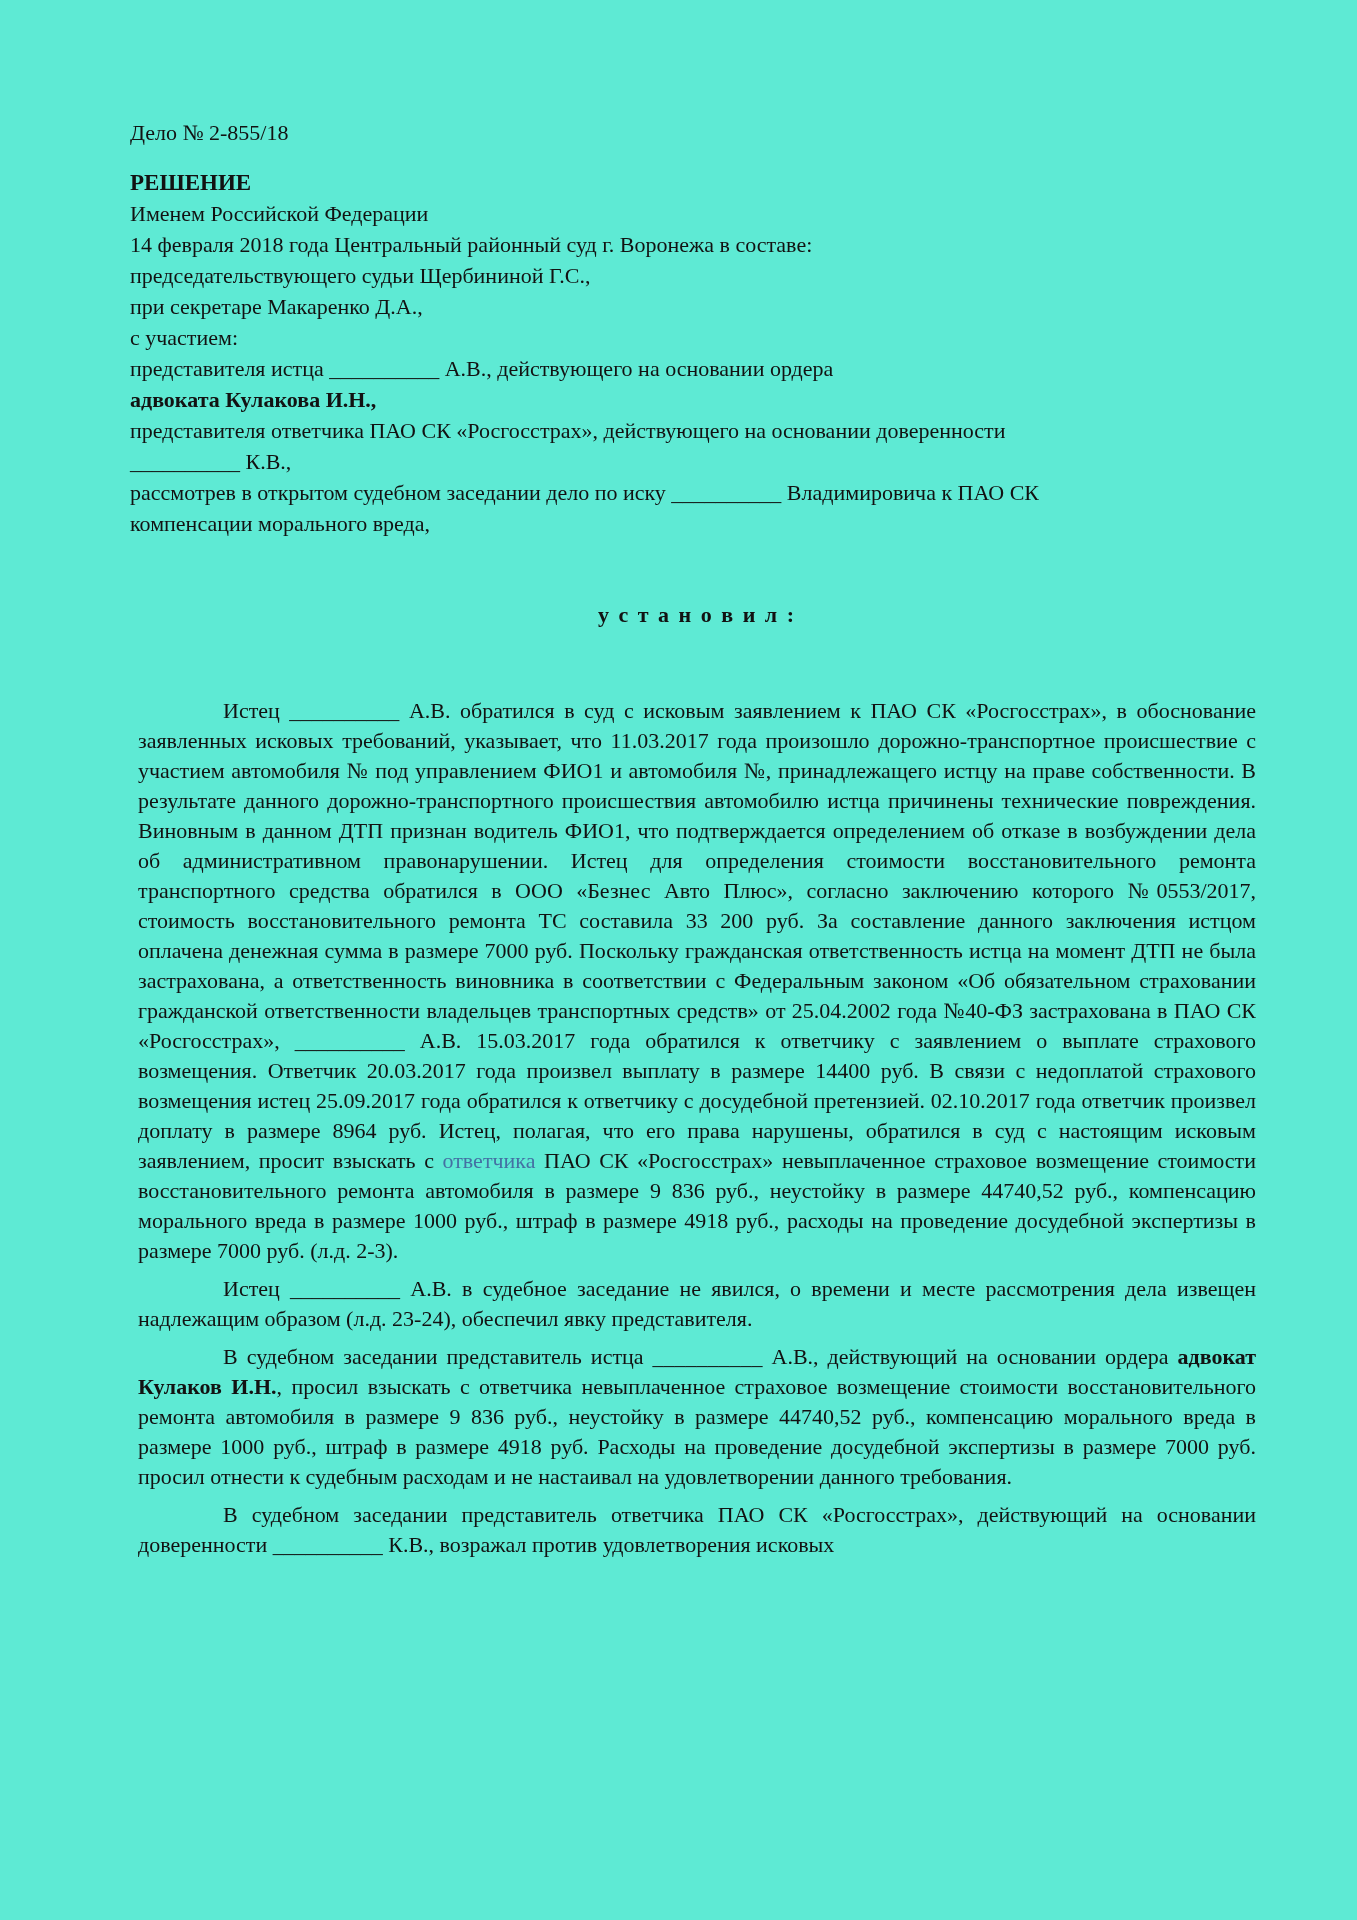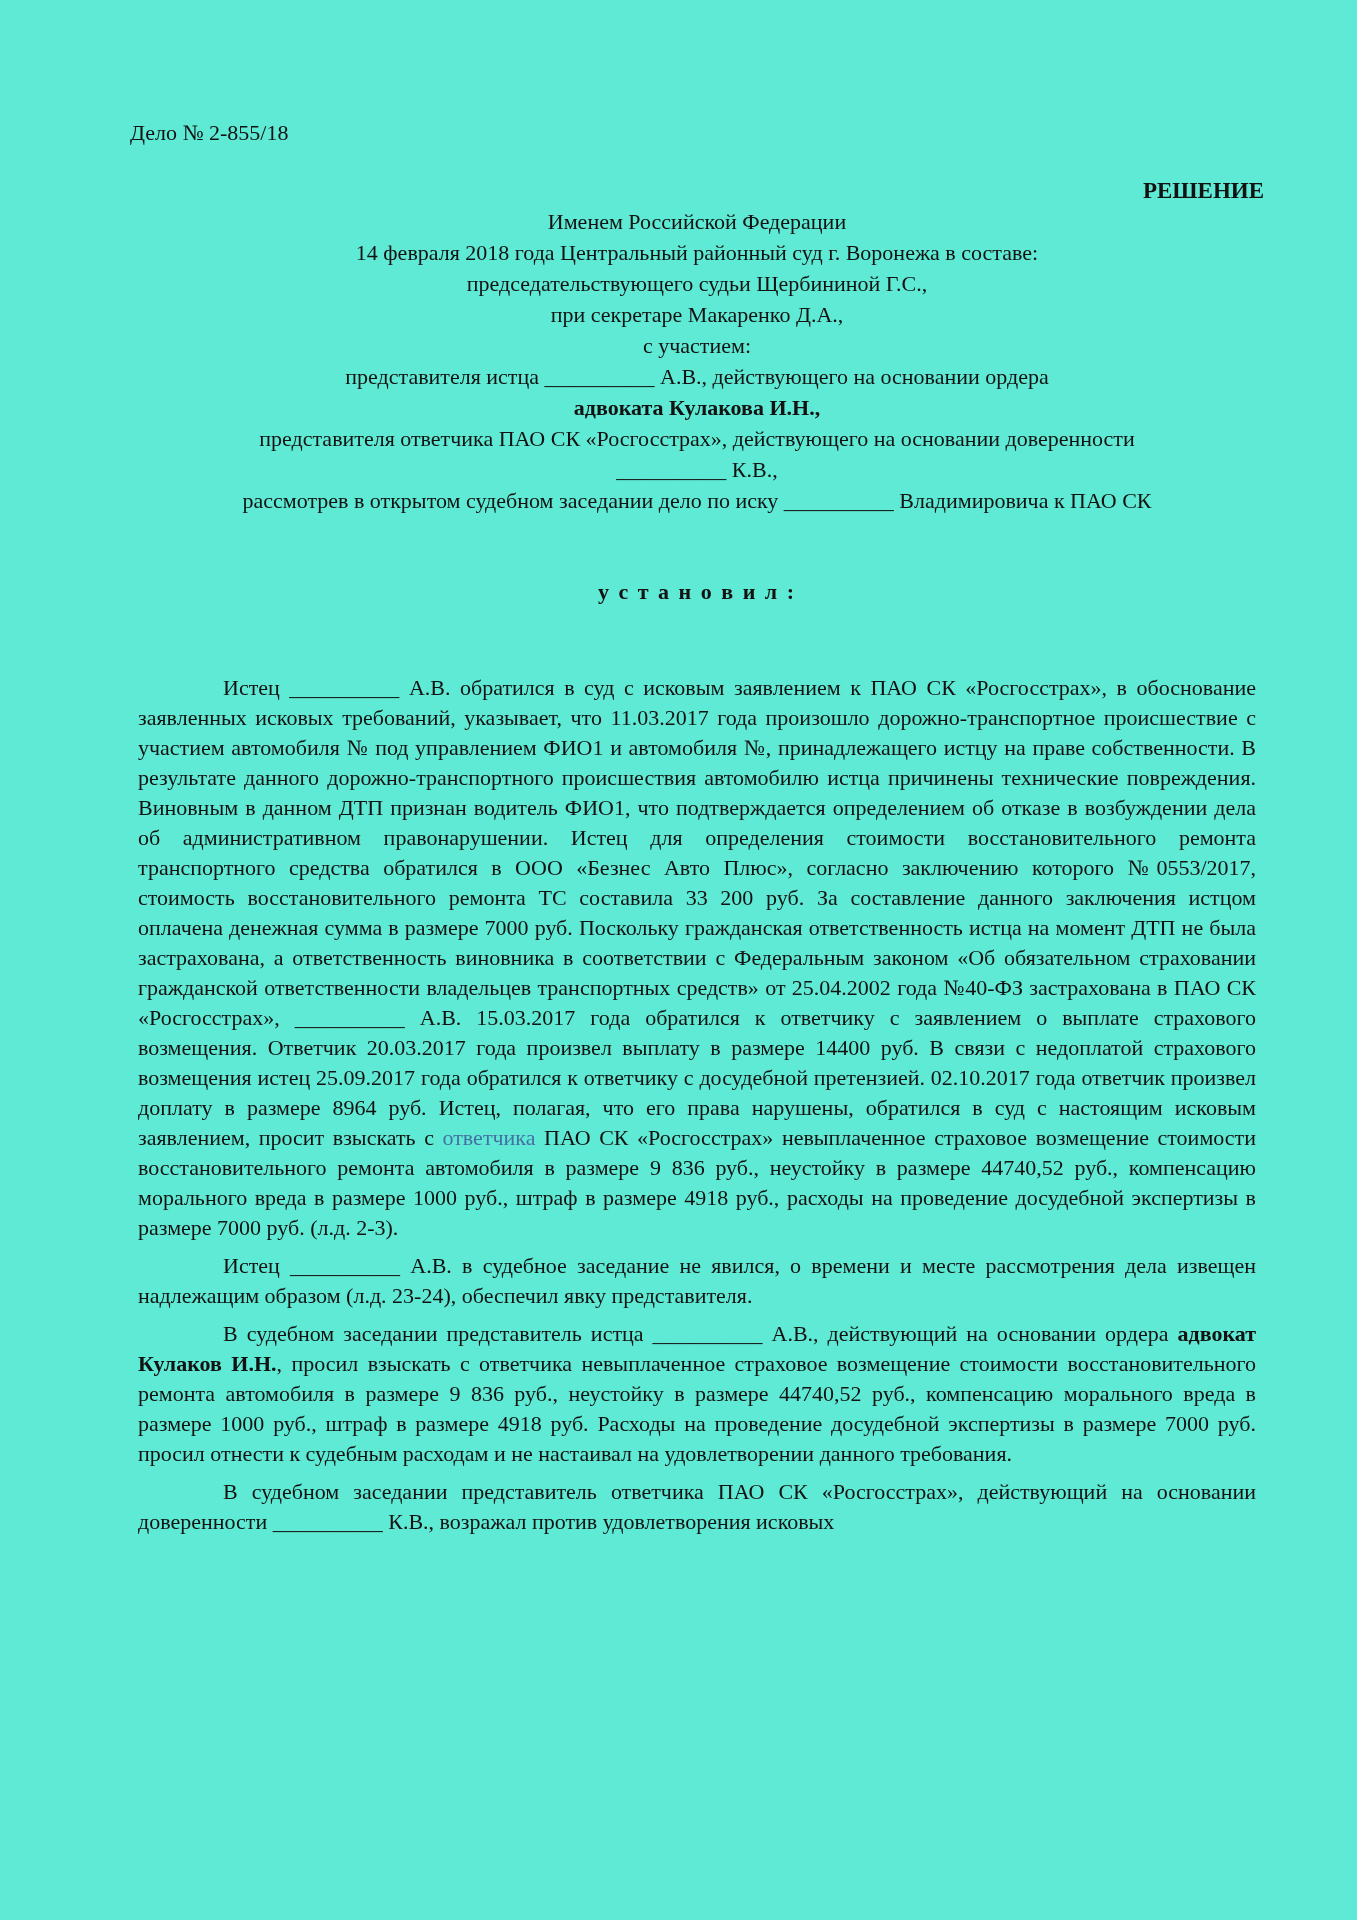--- a/index.html
+++ b/index.html
@@ -21,28 +21,28 @@
     font-family: "Liberation Serif", "DejaVu Serif", serif;
     font-size: 22px;
     line-height: 30px;
     padding: 118px 93px 0 130px;
     overflow: hidden;
   }
   .case-number {
     text-align: left;
   }
   .doc-title {
-    margin-top: 28px;
-    text-align: right;
+    margin-top: 20px;
+    text-align: left;
     font-weight: bold;
     font-size: 23px;
   }
   .preamble .preamble-line {
     line-height: 31px;
-    text-align: center;
+    text-align: left;
   }
   .bold-line {
     font-weight: bold;
   }
   .section-heading {
     margin-top: 60px;
     text-align: center;
     font-weight: bold;
     letter-spacing: 2px;
     line-height: 31px;
@@ -76,20 +76,21 @@
     <div class="preamble-line">Именем Российской Федерации</div>
     <div class="preamble-line">14 февраля 2018 года Центральный районный суд г. Воронежа в составе:</div>
     <div class="preamble-line">председательствующего судьи Щербининой Г.С.,</div>
     <div class="preamble-line">при секретаре Макаренко Д.А.,</div>
     <div class="preamble-line">с участием:</div>
     <div class="preamble-line">представителя истца __________ А.В., действующего на основании ордера</div>
     <div class="preamble-line bold-line">адвоката Кулакова И.Н.,</div>
     <div class="preamble-line">представителя ответчика ПАО СК «Росгосстрах», действующего на основании доверенности</div>
     <div class="preamble-line">__________ К.В.,</div>
     <div class="preamble-line">рассмотрев в открытом судебном заседании дело по иску __________ Владимировича к ПАО СК</div>
+    <div class="preamble-line">компенсации морального вреда,</div>
   </div>
 
   <div class="section-heading">у с т а н о в и л :</div>
 
   <div class="body-block">
     <p class="para"><span>Истец __________ А.В. обратился в суд с исковым заявлением к ПАО СК «Росгосстрах», в обоснование заявленных исковых требований, указывает, что 11.03.2017 года произошло дорожно-транспортное происшествие с участием автомобиля № под управлением ФИО1 и автомобиля №, принадлежащего истцу на праве собственности. В результате данного дорожно-транспортного происшествия автомобилю истца причинены технические повреждения. Виновным в данном ДТП признан водитель ФИО1, что подтверждается определением об отказе в возбуждении дела об административном правонарушении. Истец для определения стоимости восстановительного ремонта транспортного средства обратился в ООО «Безнес Авто Плюс», согласно заключению которого №0553/2017, стоимость восстановительного ремонта ТС составила 33 200 руб. За составление данного заключения истцом оплачена денежная сумма в размере 7000 руб. Поскольку гражданская ответственность истца на момент ДТП не была застрахована, а ответственность виновника в соответствии с Федеральным законом «Об обязательном страховании гражданской ответственности владельцев транспортных средств» от 25.04.2002 года №40-ФЗ застрахована в ПАО СК «Росгосстрах», __________ А.В. 15.03.2017 года обратился к ответчику с заявлением о выплате страхового возмещения. Ответчик 20.03.2017 года произвел выплату в размере 14400 руб. В связи с недоплатой страхового возмещения истец 25.09.2017 года обратился к ответчику с досудебной претензией. 02.10.2017 года ответчик произвел доплату в размере 8964 руб. Истец, полагая, что его права нарушены, обратился в суд с настоящим исковым заявлением, просит взыскать с </span><span class="link-word">ответчика</span><span> ПАО СК «Росгосстрах» невыплаченное страховое возмещение стоимости восстановительного ремонта автомобиля в размере 9 836 руб., неустойку в размере 44740,52 руб., компенсацию морального вреда в размере 1000 руб., штраф в размере 4918 руб., расходы на проведение досудебной экспертизы в размере 7000 руб. (л.д. 2-3).</span></p>
 
     <p class="para">Истец __________ А.В. в судебное заседание не явился, о времени и месте рассмотрения дела извещен надлежащим образом (л.д. 23-24), обеспечил явку представителя.</p>
 
     <p class="para"><span>В судебном заседании представитель истца __________ А.В., действующий на основании ордера </span><span class="inline-bold">адвокат Кулаков И.Н.</span><span>, просил взыскать с ответчика невыплаченное страховое возмещение стоимости восстановительного ремонта автомобиля в размере 9 836 руб., неустойку в размере 44740,52 руб., компенсацию морального вреда в размере 1000 руб., штраф в размере 4918 руб. Расходы на проведение досудебной экспертизы в размере 7000 руб. просил отнести к судебным расходам и не настаивал на удовлетворении данного требования.</span></p>

